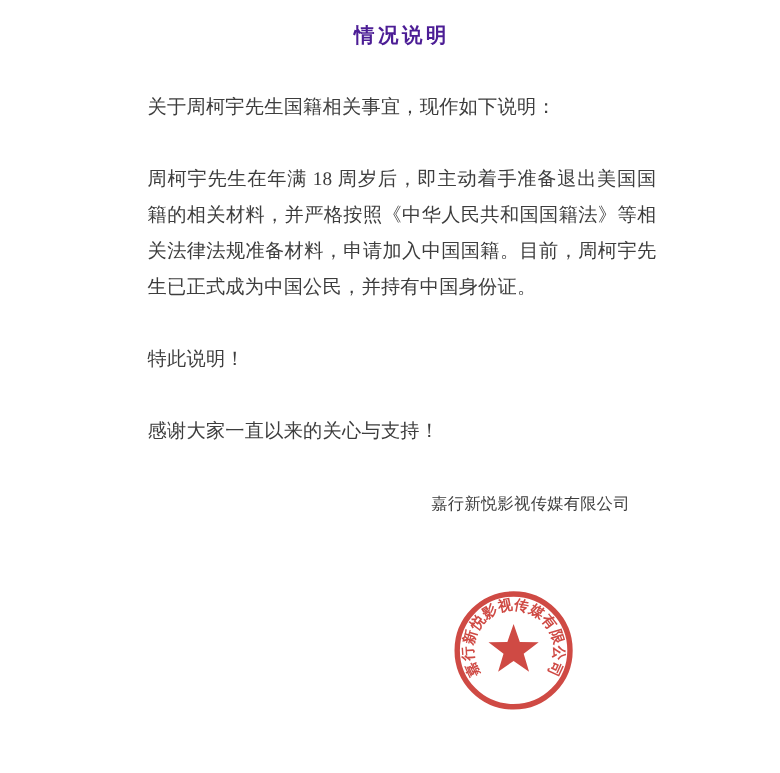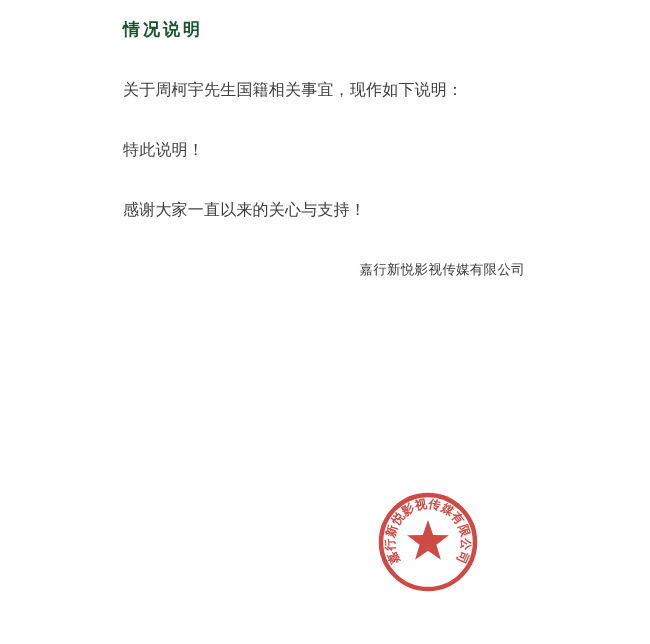--- a/index.html
+++ b/index.html
@@ -17,23 +17,24 @@
     position: absolute;
     left: 123px;
     top: 0;
     width: 424px;
     padding-top: 15px;
   }
   .doc-title {
     font-size: 17px;
     font-weight: bold;
     letter-spacing: 3px;
+    text-align: center;
     line-height: 30px;
     margin: 0 0 30px 0;
-    color: #14532d;
+    color: #4c1d95;
   }
   .content p {
     font-size: 16px;
     line-height: 30px;
     margin: 0 0 30px 0;
     text-align: justify;
     letter-spacing: 0.2px;
   }
   .signature {
     text-align: right;
@@ -60,20 +61,21 @@
 </head>
 <body>
 
 <div class="page">
   <div class="content">
 
     <h1 class="doc-title">情况说明</h1>
 
     <p>关于周柯宇先生国籍相关事宜，现作如下说明：</p>
 
+    <p>周柯宇先生在年满 18 周岁后，即主动着手准备退出美国国籍的相关材料，并严格按照《中华人民共和国国籍法》等相关法律法规准备材料，申请加入中国国籍。目前，周柯宇先生已正式成为中国公民，并持有中国身份证。</p>
 
 
     <p>特此说明！</p>
 
     <p>感谢大家一直以来的关心与支持！</p>
 
     <div class="signature">
       <p>嘉行新悦影视传媒有限公司</p>
     </div>
 

